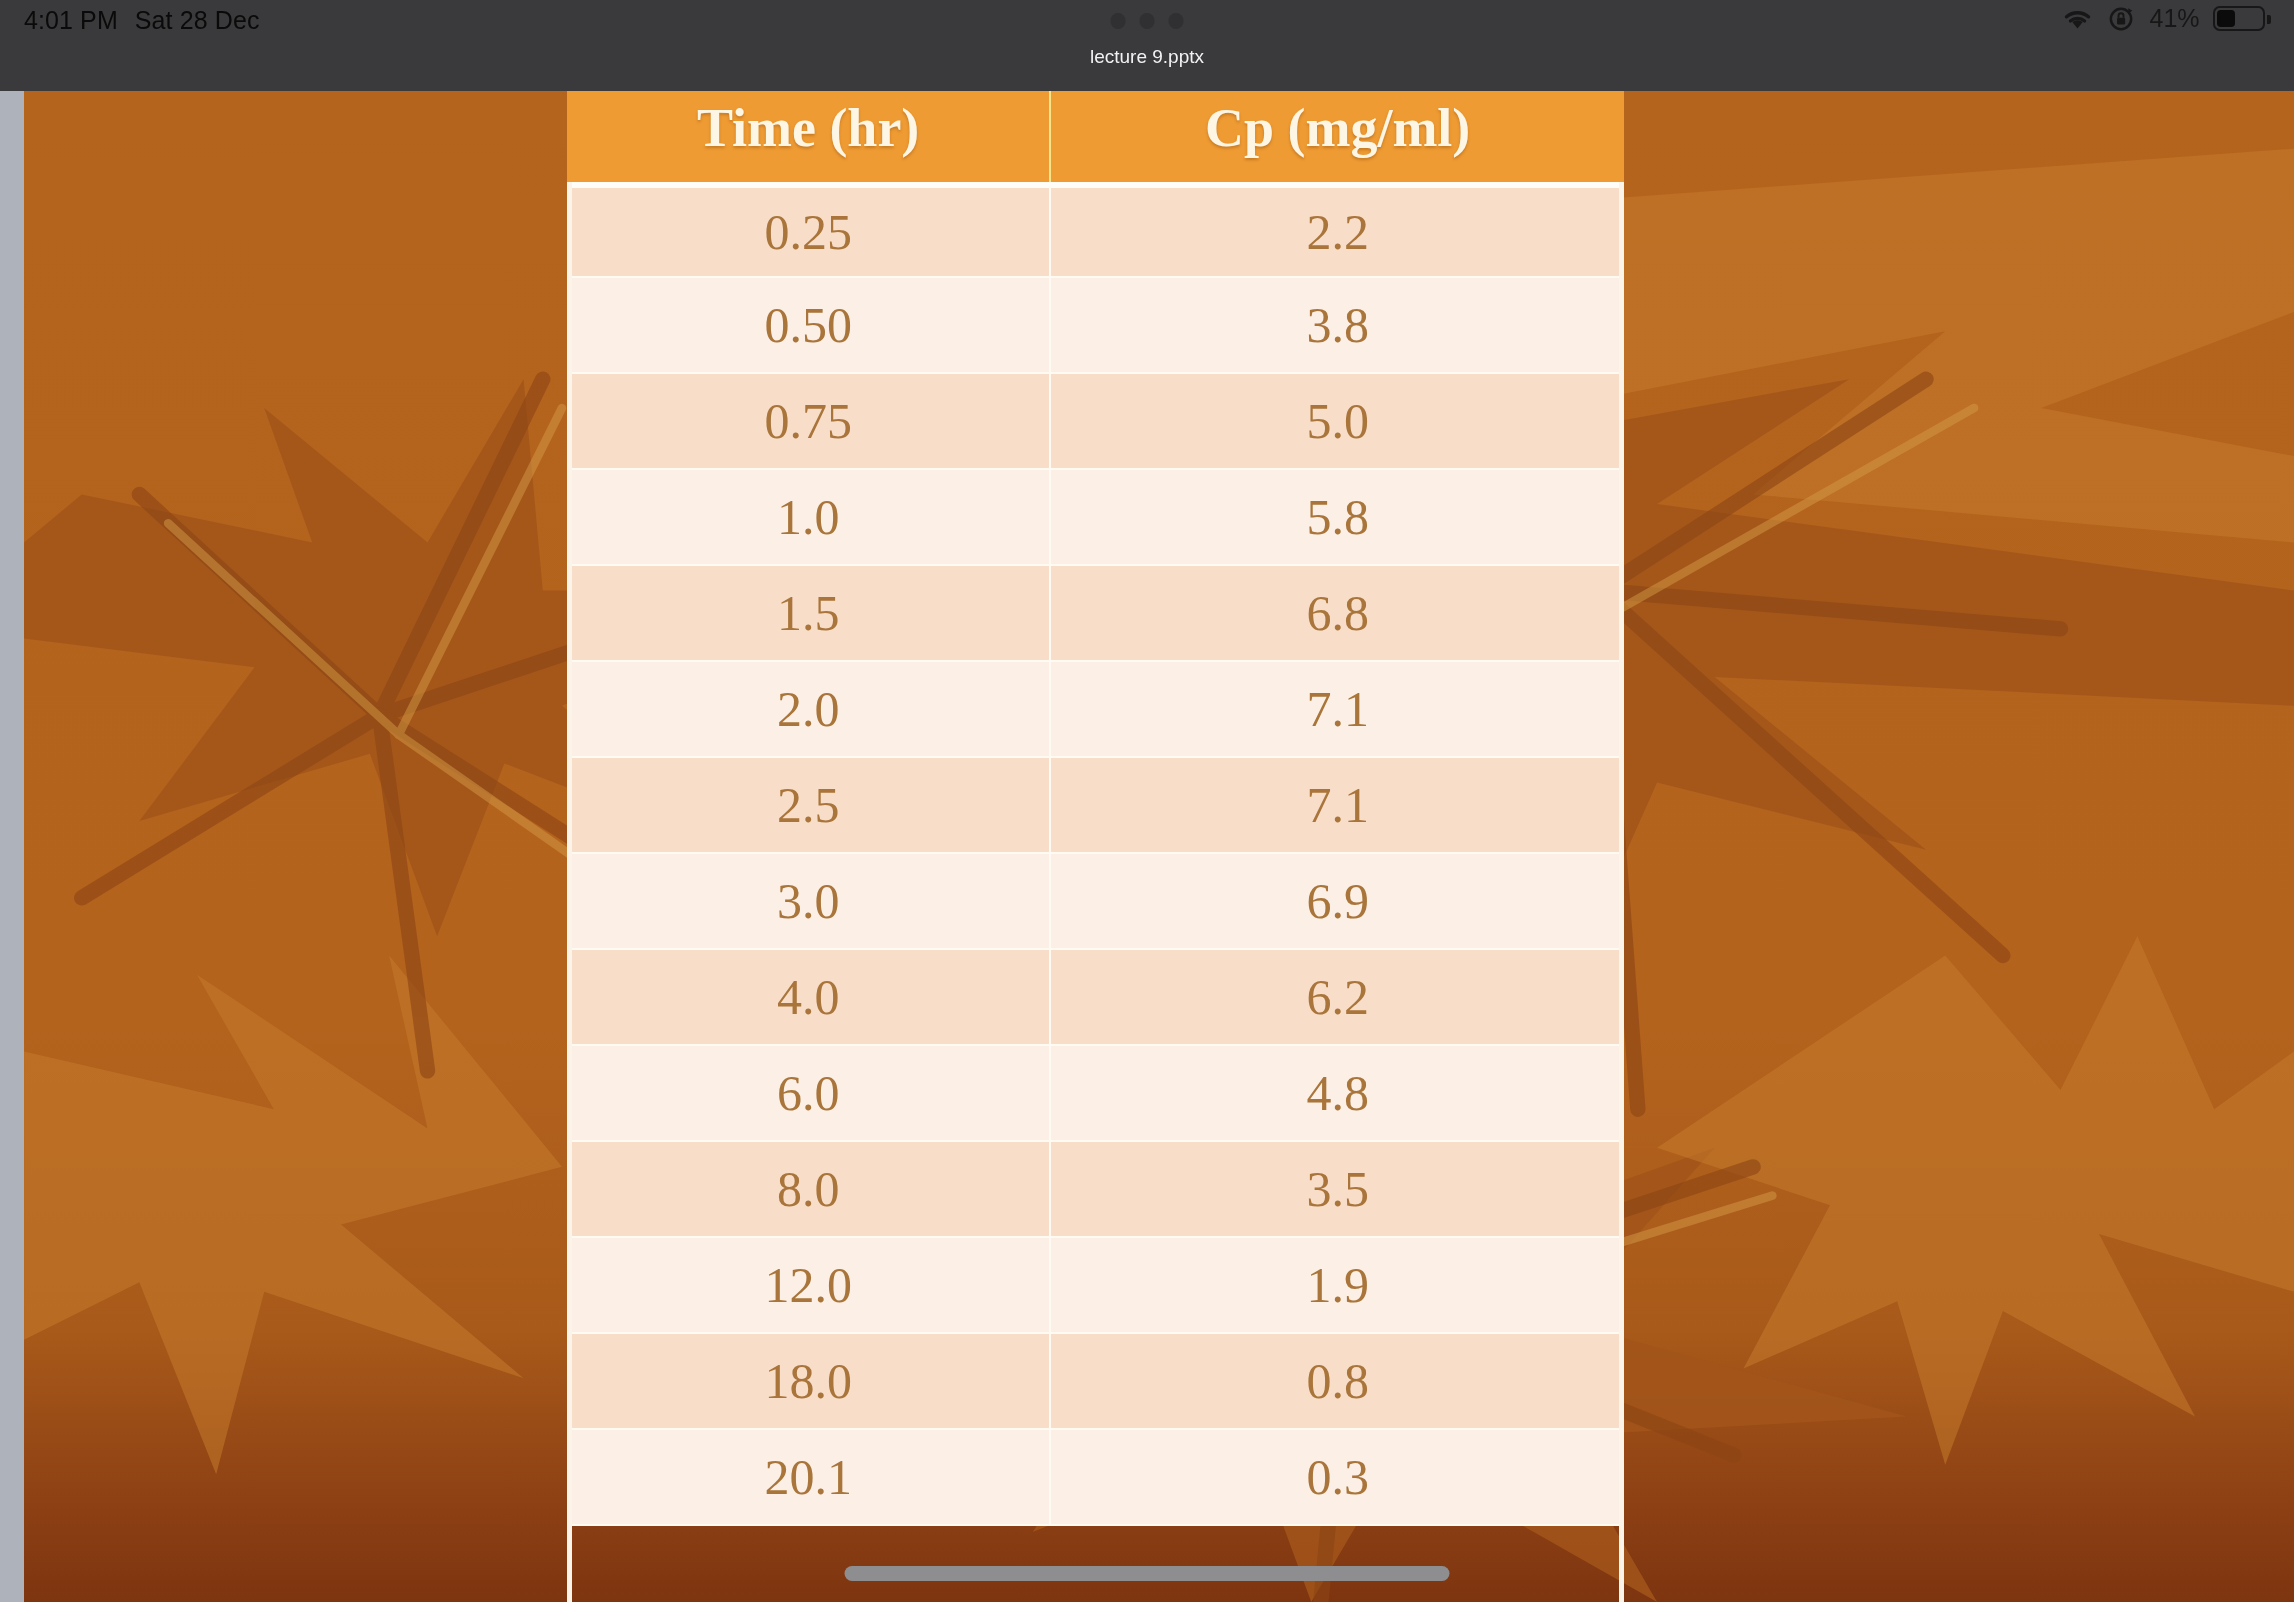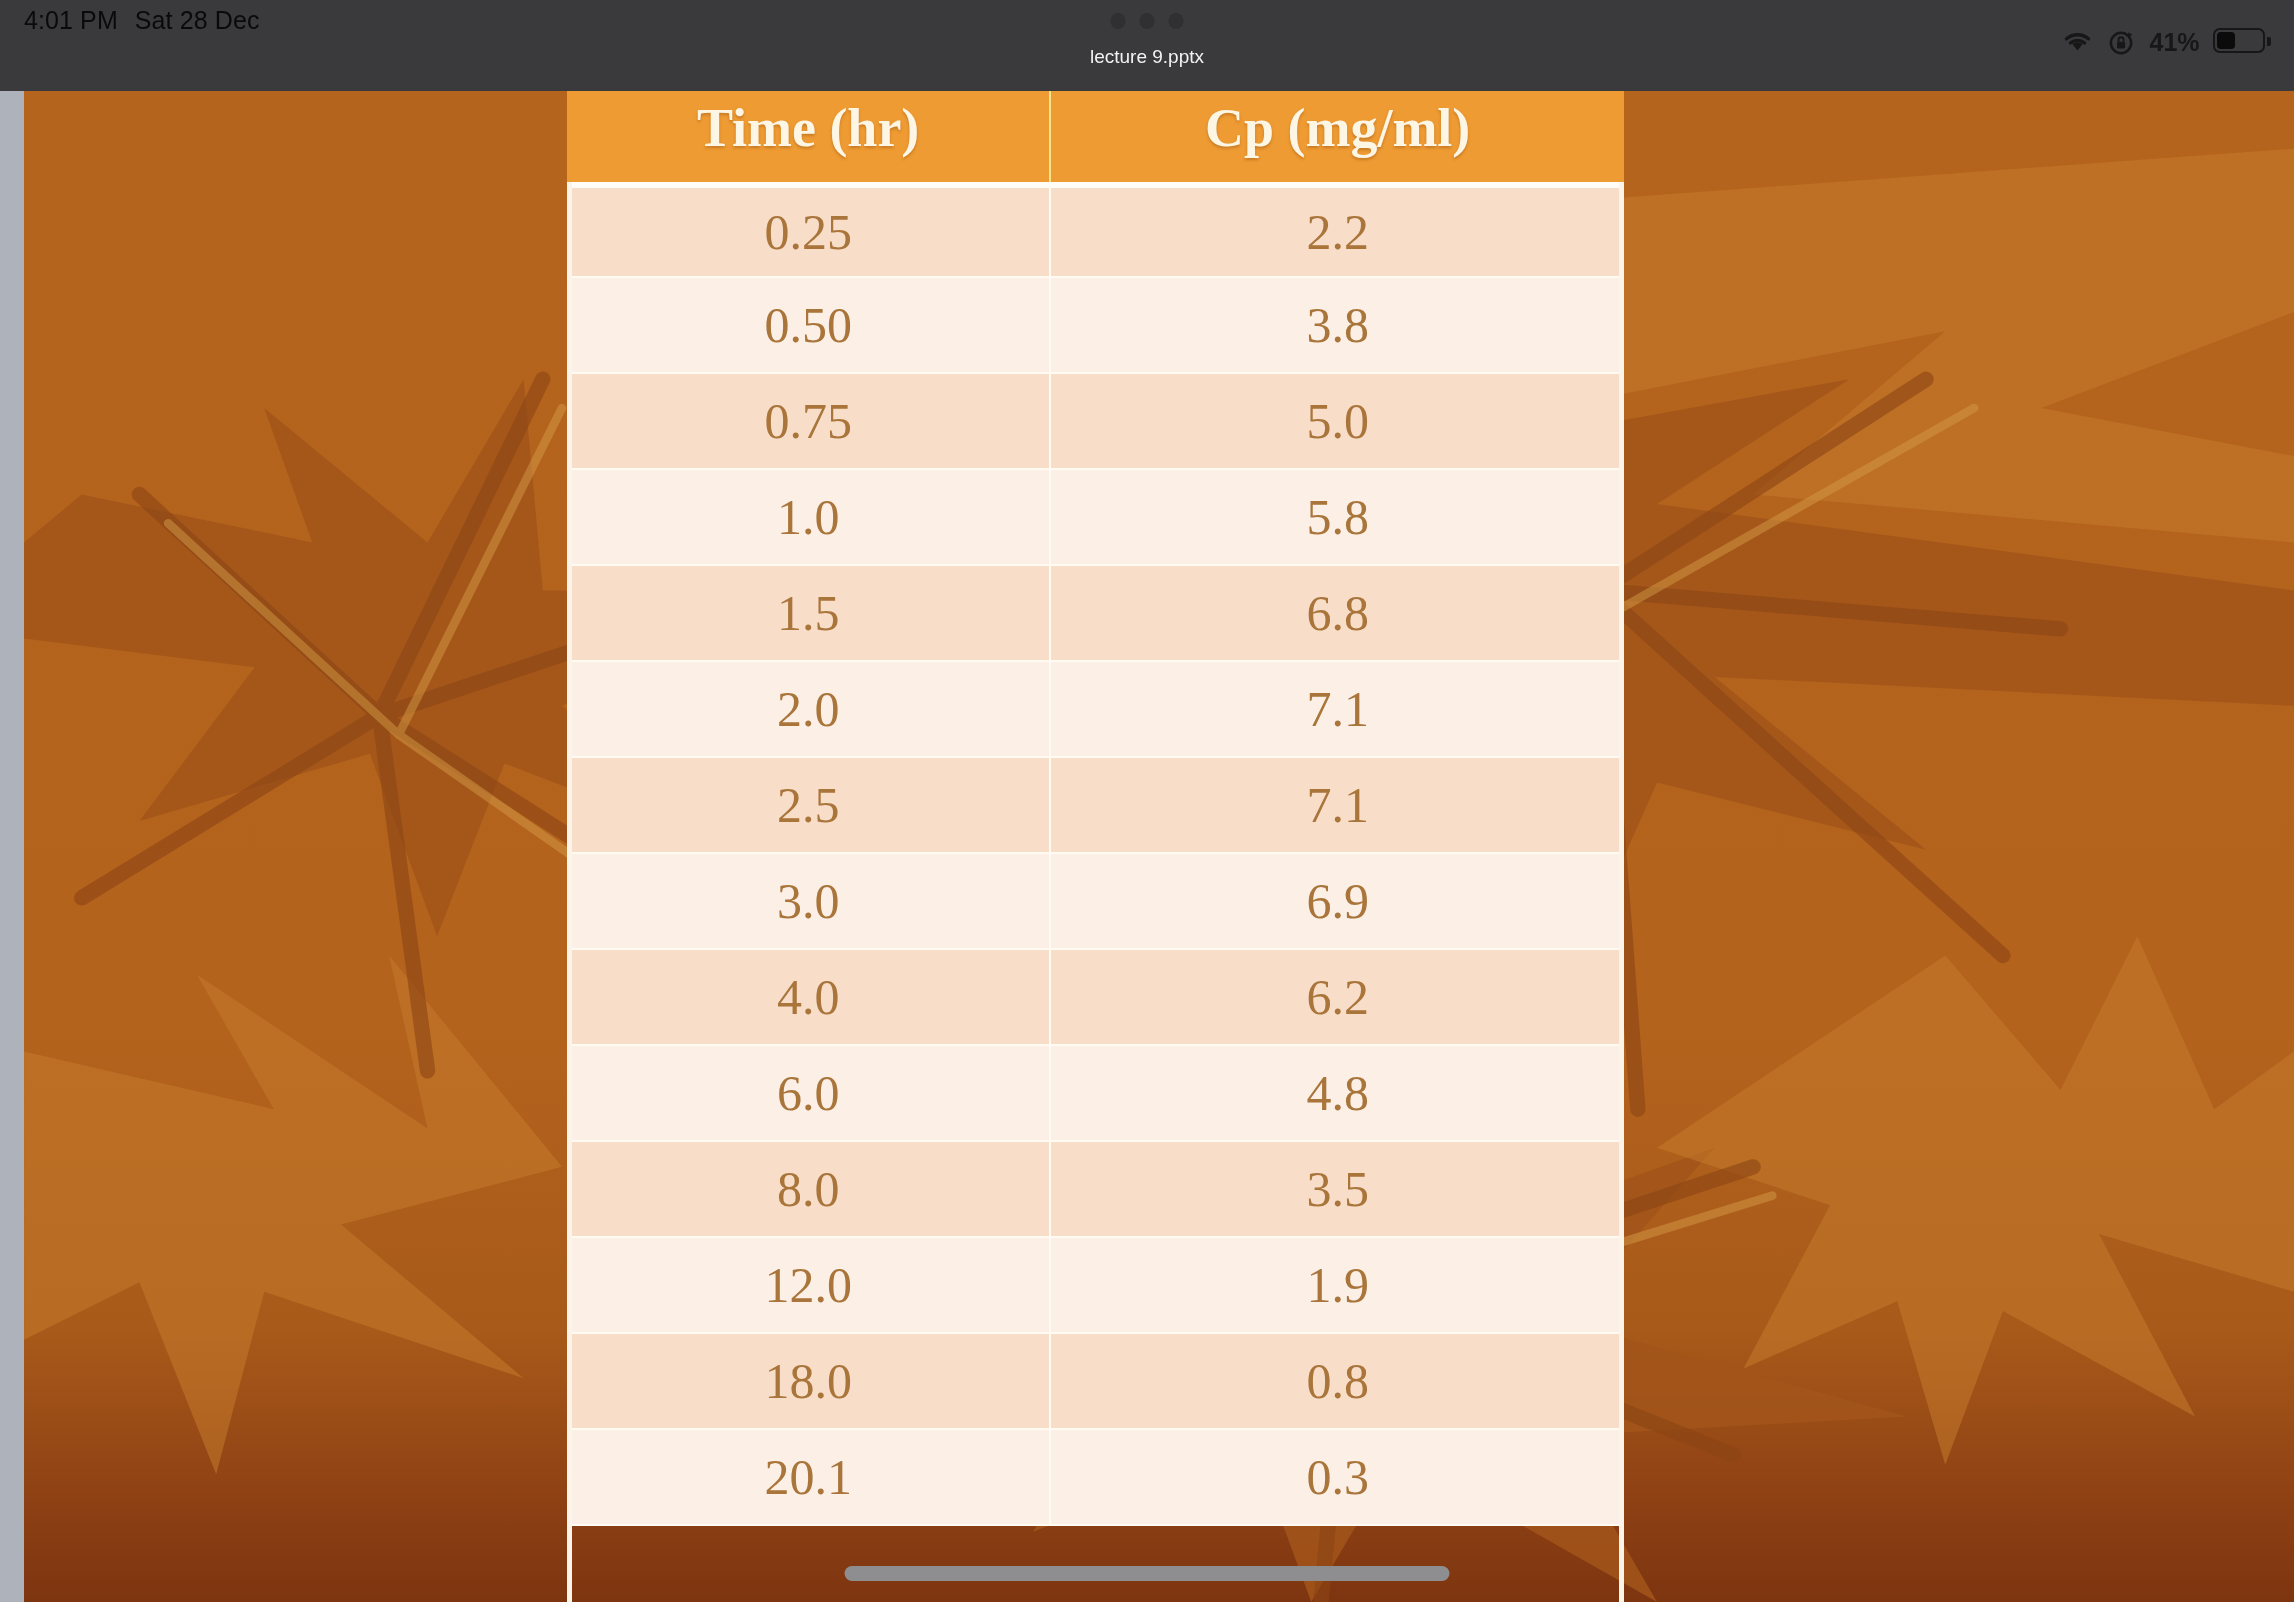--- a/index.html
+++ b/index.html
@@ -19,23 +19,23 @@
   }
   .sb-left {
     position:absolute; left:24px; top:5.8px;
     display:flex; align-items:center; gap:17px;
     color:#0a0a0a;
     font-size:25px; font-weight:500;
     letter-spacing:0.1px;
   }
   .sb-right {
     position:absolute; right:29px; top:3.8px;
-    display:flex; align-items:flex-start; gap:13.4px;
+    display:flex; align-items:center; gap:13.4px;
     color:#171718;
-    font-size:25px; font-weight:700;margin-top:24px;
+    font-size:25px; font-weight:400;
   }
   .wifi-icon { display:block; width:33px; height:25px; }
   .rot-icon  { display:block; width:29px; height:29px; }
   .battery {
     position:relative; width:52px; height:25px;
     border:2.4px solid #171718; border-radius:6.7px;
     display:block;
   }
   .battery::after {
     content:""; position:absolute; right:-7.7px; top:7.7px;

